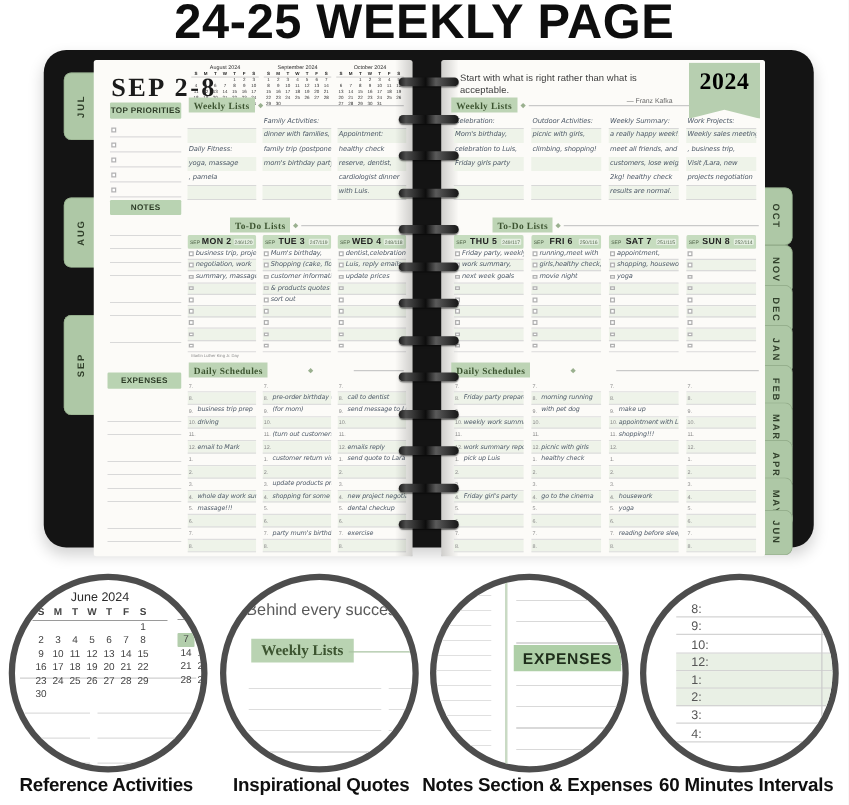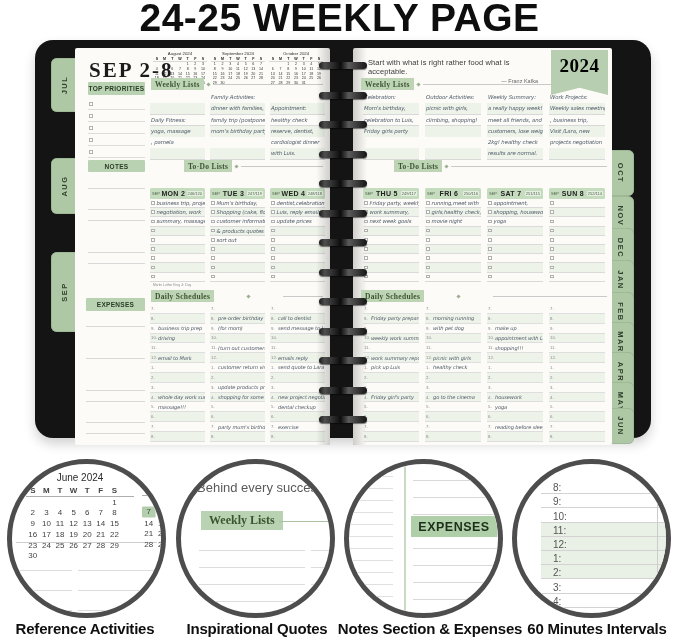--- a/index.html
+++ b/index.html
@@ -49,21 +49,21 @@
   .ruled{position:absolute;}
   .notesLines{left:13px;top:130px;width:57px;height:106px;
       background:repeating-linear-gradient(to bottom,transparent 0 10.1px,#d9d9d9 10.1px 10.7px);}
   .expLines{left:11px;top:268px;width:59px;height:122px;
       background:repeating-linear-gradient(to bottom,transparent 0 10.1px,#d9d9d9 10.1px 10.7px);}
 
   
   .secLabel{position:absolute;height:12px;display:flex;align-items:center;}
   .pageL .secLabel{left:76px;width:172px;}
   .pageR .secLabel{left:8px;width:246px;}
-  .lblWeekly{top:30px;} .lblTodo{top:112px;padding-left:33px;} .lblDaily{top:242px;gap:30px;}
+  .lblWeekly{top:30px;} .lblTodo{top:126px;padding-left:33px;} .lblDaily{top:242px;gap:30px;}
   .chip2{font-family:"Liberation Serif",serif;font-weight:700;font-size:7.5px;color:#3c5430;
       background:#bdd4b5;padding:2px 4px 1.5px;letter-spacing:.3px;white-space:nowrap;}
   .dmd{width:3px;height:3px;background:#9ab08f;transform:rotate(45deg);margin:0 3px;flex:none;}
   .hline{flex:1;border-top:.6px solid #c9c9c9;height:0;}
 
   
   .grid{position:absolute;display:flex;gap:5px;}
   .wkL{left:75px;top:44px;width:175px;} .wkR{left:10px;top:44px;width:246px;gap:6px;}
   .tdL{left:75px;top:140px;width:175px;} .tdR{left:10px;top:140px;width:246px;gap:6px;}
   .dsL{left:75px;top:256px;width:175px;} .dsR{left:10px;top:256px;width:246px;gap:6px;}
@@ -662,21 +662,21 @@
             </div>
             <div class="dRow tint" data-name="schedule-row">
               <span class="dTime" data-name="time-label">8.</span>
             </div>
           </div>
         </div>
     </div>
 
     <div class="page pageR" data-name="planner-right-page">
       <div class="quote" data-name="inspirational-quote">
-        <div class="qt" data-name="quote-text">Start with what is right rather food what is acceptable.</div>
+        <div class="qt" data-name="quote-text">Start with what is right rather than what is acceptable.</div>
         <div class="qa" data-name="quote-author">— Franz Kafka</div>
       </div>
       <div class="ribbon" data-name="year-badge">
         <span data-name="year-badge-text">2024</span>
       </div>
 
       <div class="secLabel lblWeekly" data-name="weekly-lists-header">
         <span class="chip2" data-name="weekly-lists-label">Weekly Lists</span>
         <span class="dmd" data-name="diamond-icon"></span>
           <span class="hline" data-name="divider-line"></span>
@@ -1244,23 +1244,20 @@
         <div class="c4-row" data-name="hour-row">
           <span data-name="hour-label">8:</span>
         </div>
         <div class="c4-row" data-name="hour-row">
           <span data-name="hour-label">9:</span>
         </div>
         <div class="c4-row" data-name="hour-row">
           <span data-name="hour-label">10:</span>
         </div>
         <div class="c4-row sh" data-name="hour-row">
-          <span data-name="hour-label">11:</span>
-        </div>
-        <div class="c4-row sh" data-name="hour-row">
           <span data-name="hour-label">12:</span>
         </div>
         <div class="c4-row sh" data-name="hour-row">
           <span data-name="hour-label">1:</span>
         </div>
         <div class="c4-row sh" data-name="hour-row">
           <span data-name="hour-label">2:</span>
         </div>
         <div class="c4-row" data-name="hour-row">
           <span data-name="hour-label">3:</span>

